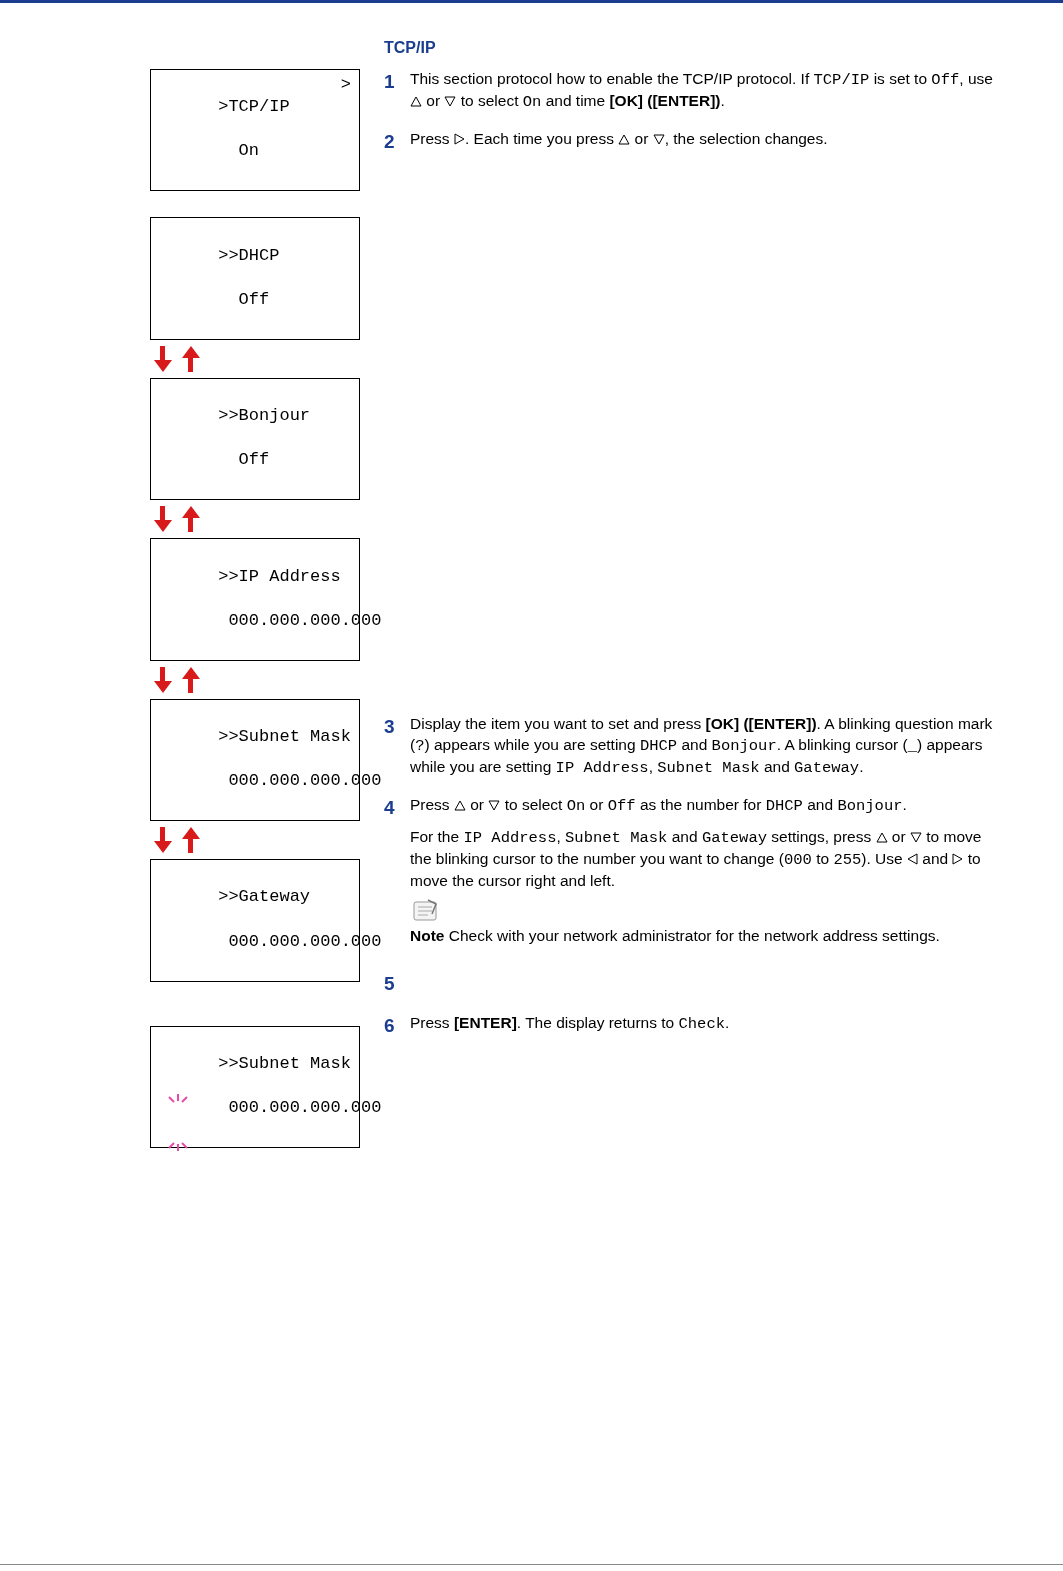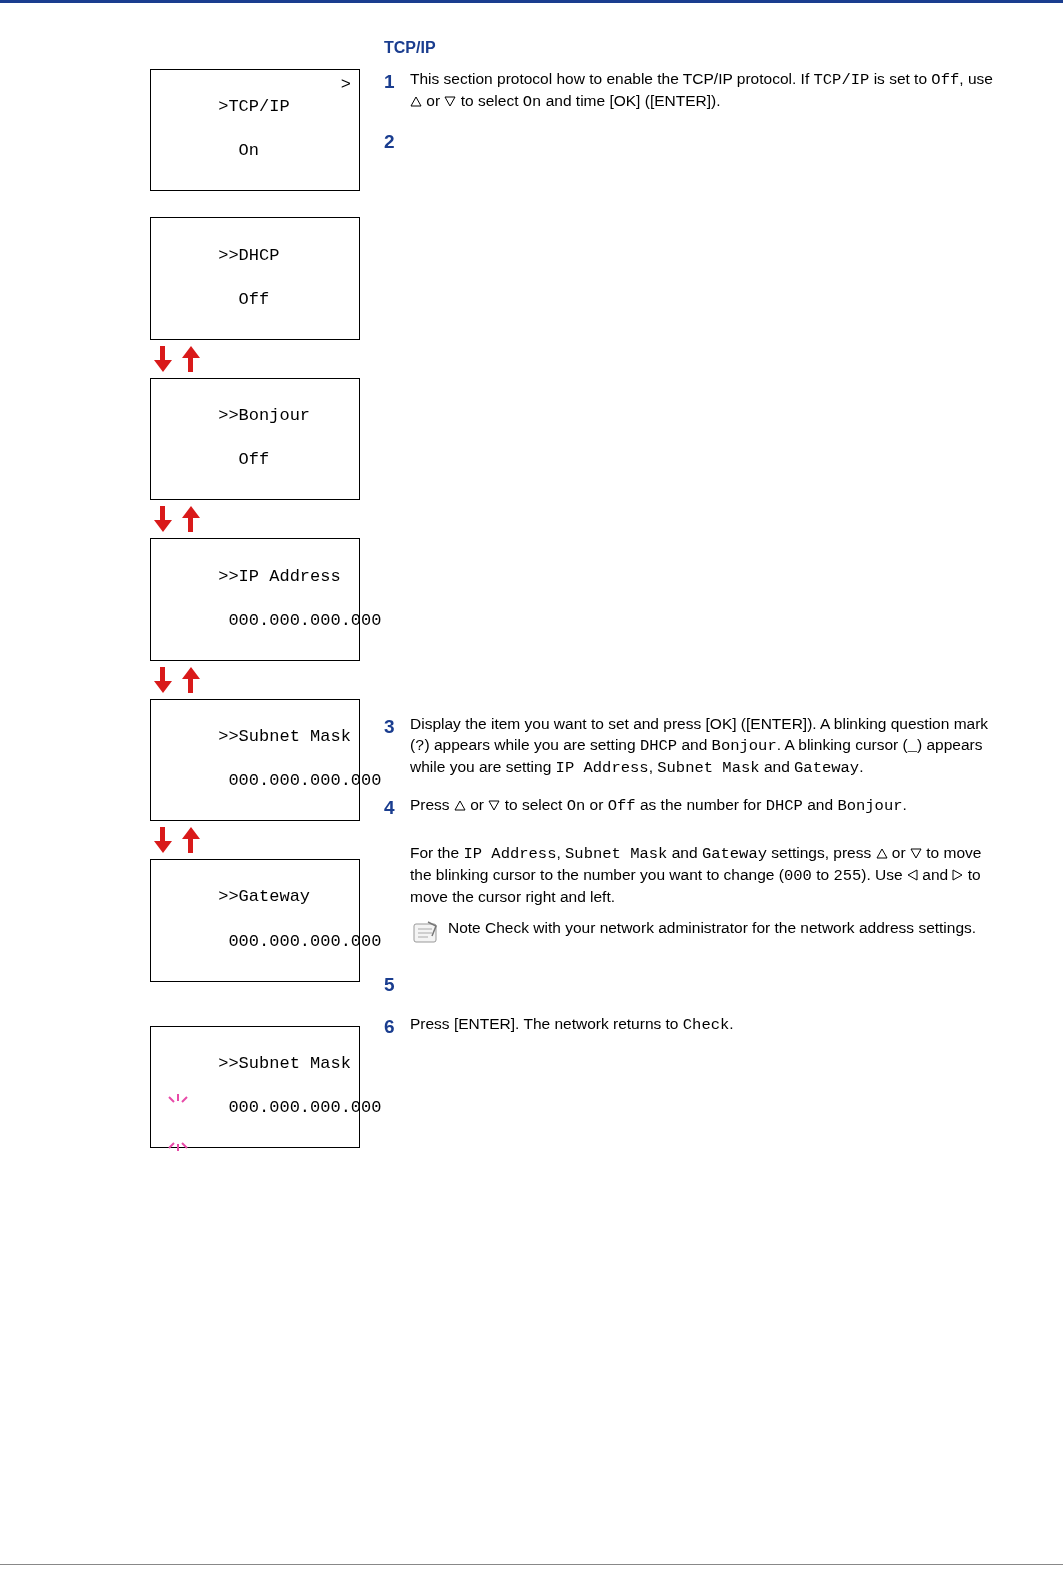--- a/index.html
+++ b/index.html
@@ -73,30 +73,30 @@
   .step-num {
     color: #1a3d8f;
     font-weight: bold;
     font-size: 19px;
     width: 26px;
     flex: 0 0 26px;
     font-family: Arial, sans-serif;
   }
   .step-body { flex: 1; }
   .mono { font-family: "Courier New", monospace; }
-  .bold { font-weight: normal; }
+  .bold { font-weight: bold; }
   .tri {
     display: inline-block;
     vertical-align: -1px;
   }
   .note-row {
     display: flex;
     align-items: flex-start;
-    gap: 8px;
-    margin-top: 10px;
+    margin-top: 4px;
+    flex-direction: column;
   }
   .note-icon {
     width: 30px; height: 30px; flex:0 0 30px;
   }
   .note-icon svg { display:block; }
   .footer {
     position: relative;
     margin-top: 400px;
     border-top: 1px solid #888;
     padding: 10px 60px 20px 60px;
@@ -244,40 +244,49 @@
         <span>This section protocol how to enable the TCP/IP protocol. If </span><span class="mono">TCP/IP</span><span> is set to </span><span class="mono">Off</span><span>, use </span><span class="tri"><svg width="12" height="11">
               <polygon points="6,1 11,10 1,10" fill="none" stroke="#000" stroke-width="1"></polygon>
             </svg></span><span> or </span><span class="tri"><svg width="12" height="11">
               <polygon points="1,1 11,1 6,10" fill="none" stroke="#000" stroke-width="1"></polygon>
             </svg></span><span> to select </span><span class="mono">On</span><span> and time </span><span class="bold">[OK] ([ENTER])</span><span>.</span>
       </div>
     </div>
 
     <div class="step" style="margin-bottom: 560px;">
       <div class="step-num">2</div>
+      <div class="step-body">
+        <span>Press </span><span class="tri"><svg width="11" height="12">
+              <polygon points="1,1 10,6 1,11" fill="none" stroke="#000" stroke-width="1"></polygon>
+            </svg></span><span>.  Each time you press </span><span class="tri"><svg width="12" height="11">
+              <polygon points="6,1 11,10 1,10" fill="none" stroke="#000" stroke-width="1"></polygon>
+            </svg></span><span> or </span><span class="tri"><svg width="12" height="11">
+              <polygon points="1,1 11,1 6,10" fill="none" stroke="#000" stroke-width="1"></polygon>
+            </svg></span><span>, the selection changes.</span>
+      </div>
     </div>
 
     <div class="step">
       <div class="step-num">3</div>
       <div class="step-body">
         <span>Display the item you want to set and press </span><span class="bold">[OK] ([ENTER])</span><span>. A blinking question mark (</span><span class="mono">?</span><span>) appears while you are setting </span><span class="mono">DHCP</span><span> and </span><span class="mono">Bonjour</span><span>. A blinking cursor (</span><span class="mono">_</span><span>) appears while you are setting </span><span class="mono">IP Address</span><span>, </span><span class="mono">Subnet Mask</span><span> and </span><span class="mono">Gateway</span><span>.</span>
       </div>
     </div>
 
     <div class="step" style="margin-bottom:24px">
       <div class="step-num">4</div>
       <div class="step-body">
         <div>
           <span>Press </span><span class="tri"><svg width="12" height="11">
                 <polygon points="6,1 11,10 1,10" fill="none" stroke="#000" stroke-width="1"></polygon>
               </svg></span><span> or </span><span class="tri"><svg width="12" height="11">
                 <polygon points="1,1 11,1 6,10" fill="none" stroke="#000" stroke-width="1"></polygon>
               </svg></span><span> to select </span><span class="mono">On</span><span> or </span><span class="mono">Off</span><span> as the number for </span><span class="mono">DHCP</span><span> and </span><span class="mono">Bonjour</span><span>.</span>
         </div>
-        <div style="margin-top:26px">
+        <div style="margin-top:10px">
           <span>For the </span><span class="mono">IP Address</span><span>, </span><span class="mono">Subnet Mask</span><span> and </span><span class="mono">Gateway</span><span> settings, press </span><span class="tri"><svg width="12" height="11">
                 <polygon points="6,1 11,10 1,10" fill="none" stroke="#000" stroke-width="1"></polygon>
               </svg></span><span> or </span><span class="tri"><svg width="12" height="11">
                 <polygon points="1,1 11,1 6,10" fill="none" stroke="#000" stroke-width="1"></polygon>
               </svg></span><span> to move the blinking cursor to the number you want to change (</span><span class="mono">000</span><span> to </span><span class="mono">255</span><span>). Use </span><span class="tri"><svg width="11" height="12">
                 <polygon points="10,1 1,6 10,11" fill="none" stroke="#000" stroke-width="1"></polygon>
               </svg></span><span> and </span><span class="tri"><svg width="11" height="12">
                 <polygon points="1,1 10,6 1,11" fill="none" stroke="#000" stroke-width="1"></polygon>
               </svg></span><span> to move the cursor right and left.</span>
         </div>
@@ -298,21 +307,21 @@
       </div>
     </div>
 
     <div class="step">
       <div class="step-num">5</div>
     </div>
 
     <div class="step">
       <div class="step-num">6</div>
       <div class="step-body">
-        <span>Press </span><span class="bold">[ENTER]</span><span>.  The network returns to </span><span class="mono">Check</span><span>.</span>
+        <span>Press </span><span class="bold">[ENTER]</span><span>.  The display returns to </span><span class="mono">Check</span><span>.</span>
       </div>
     </div>
 
   </div>
 </div>
 
 <div class="footer">
   
   
 </div>

